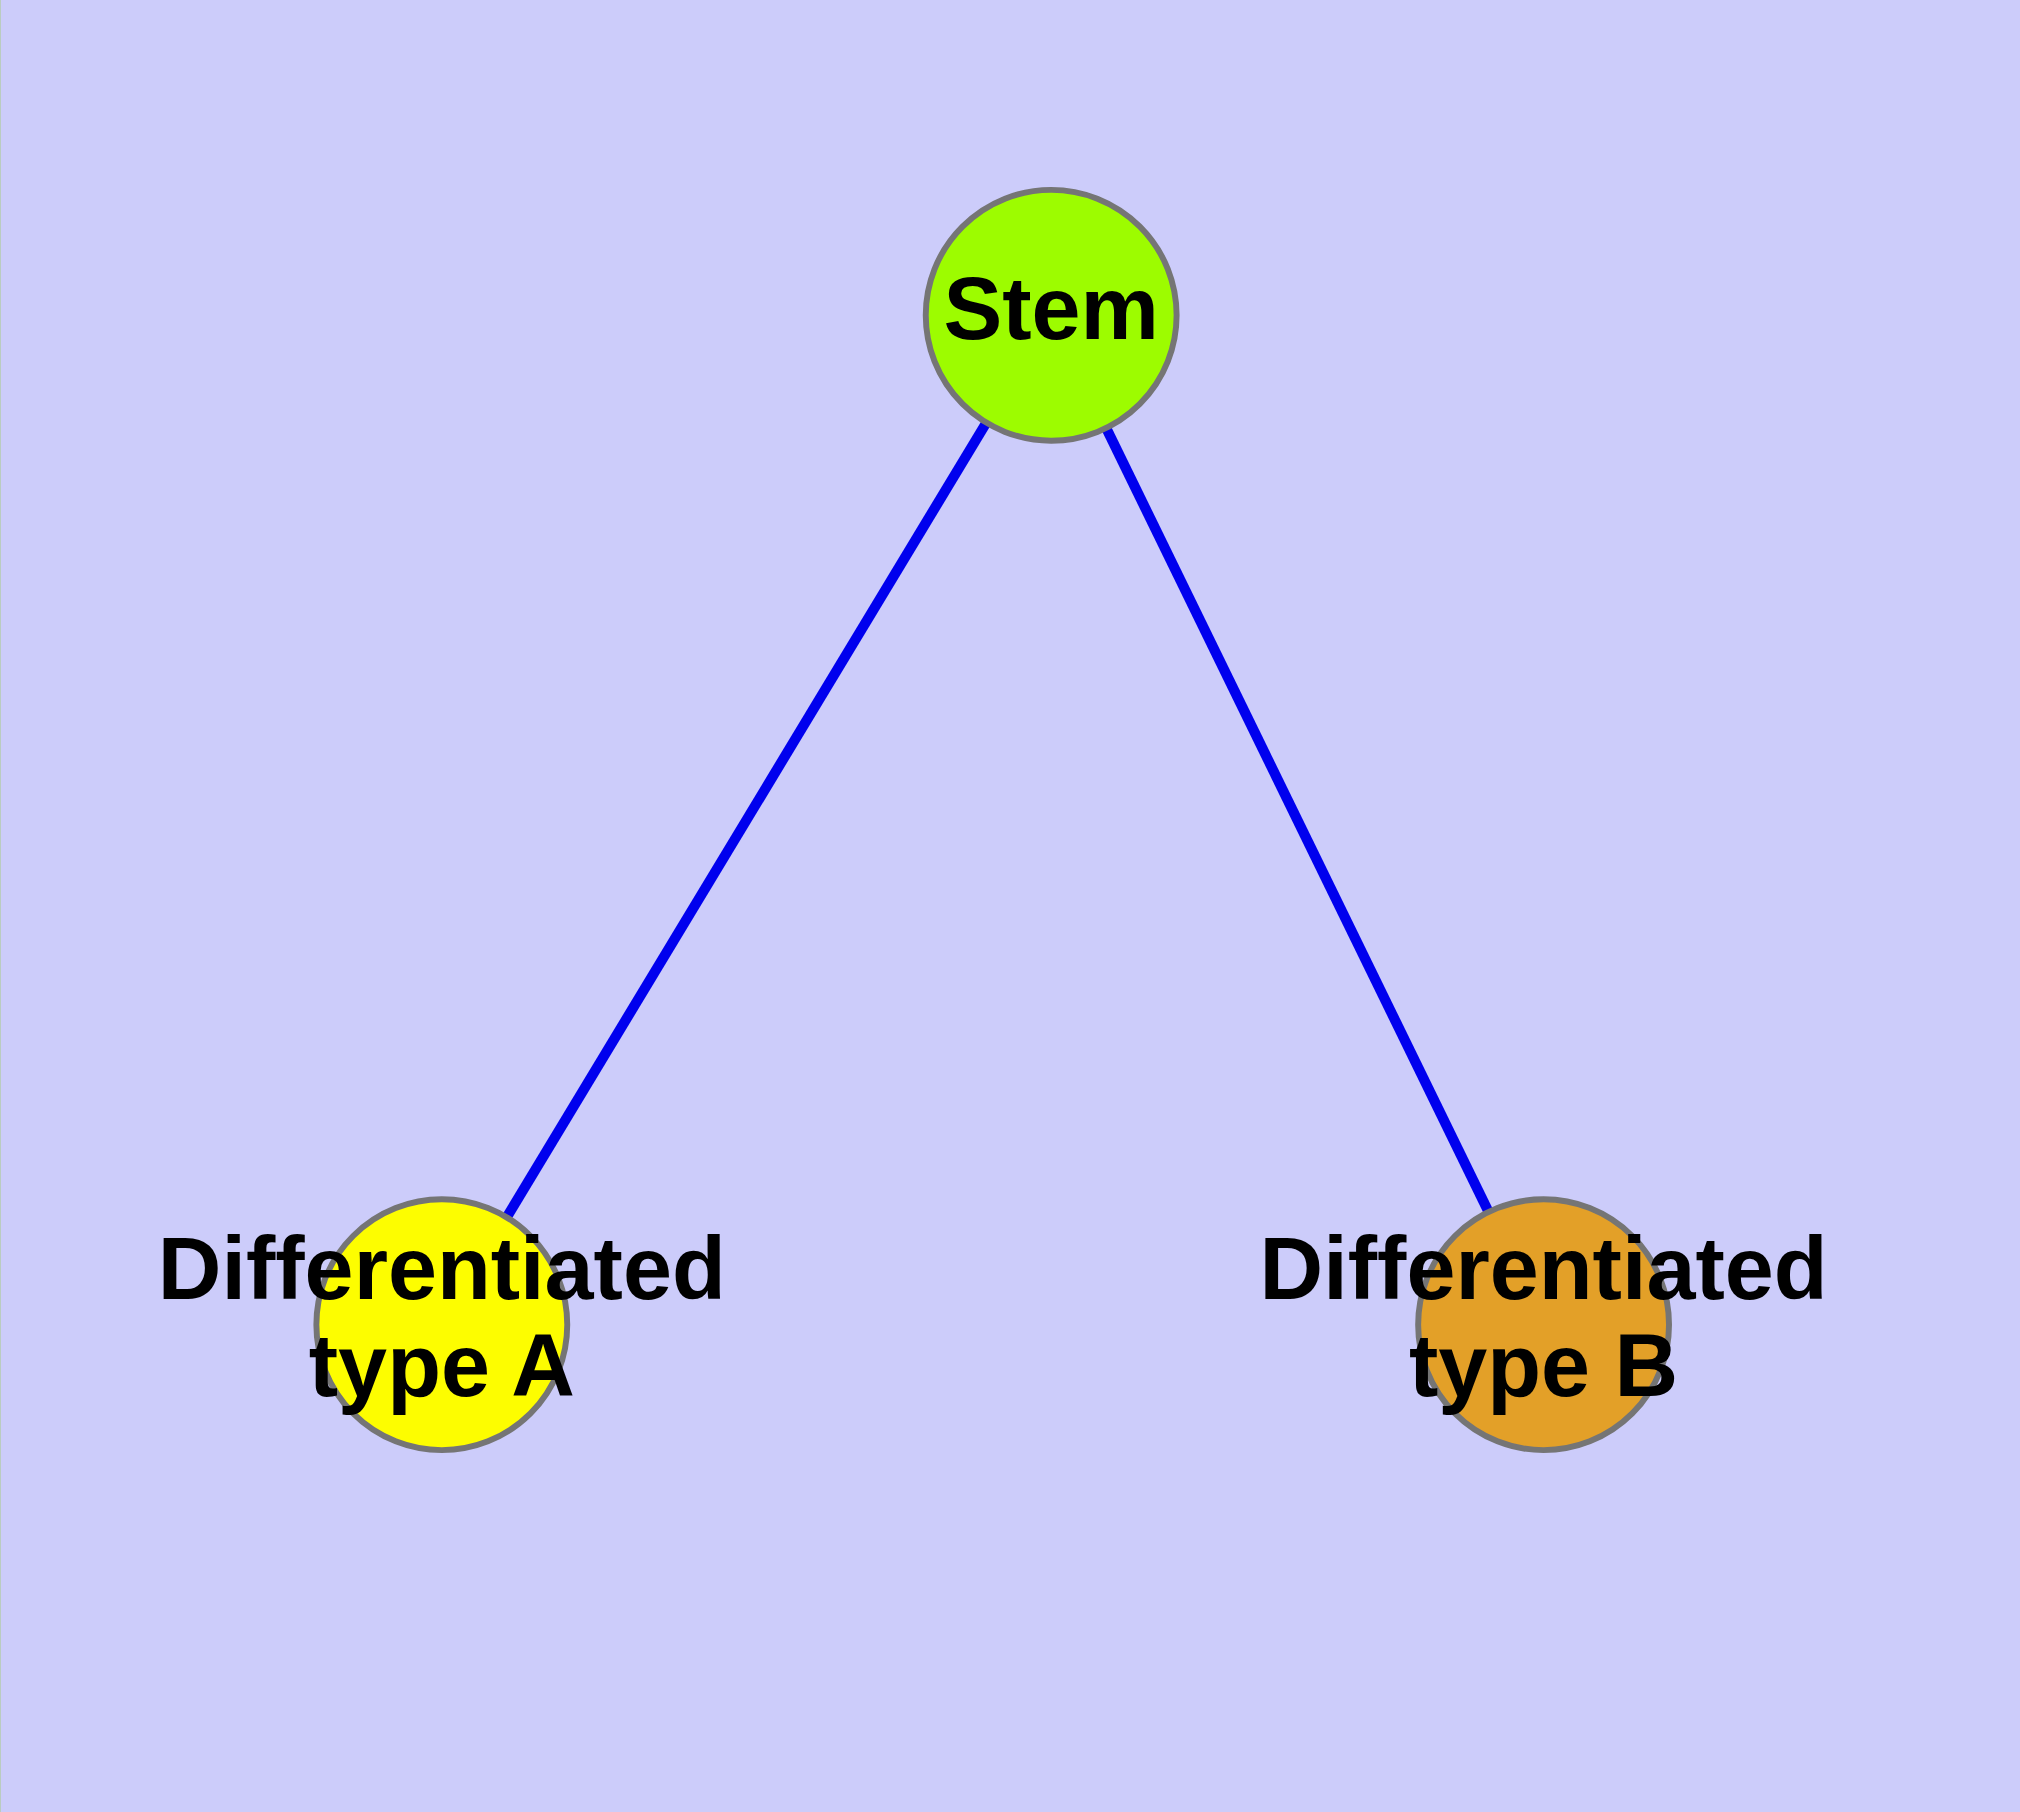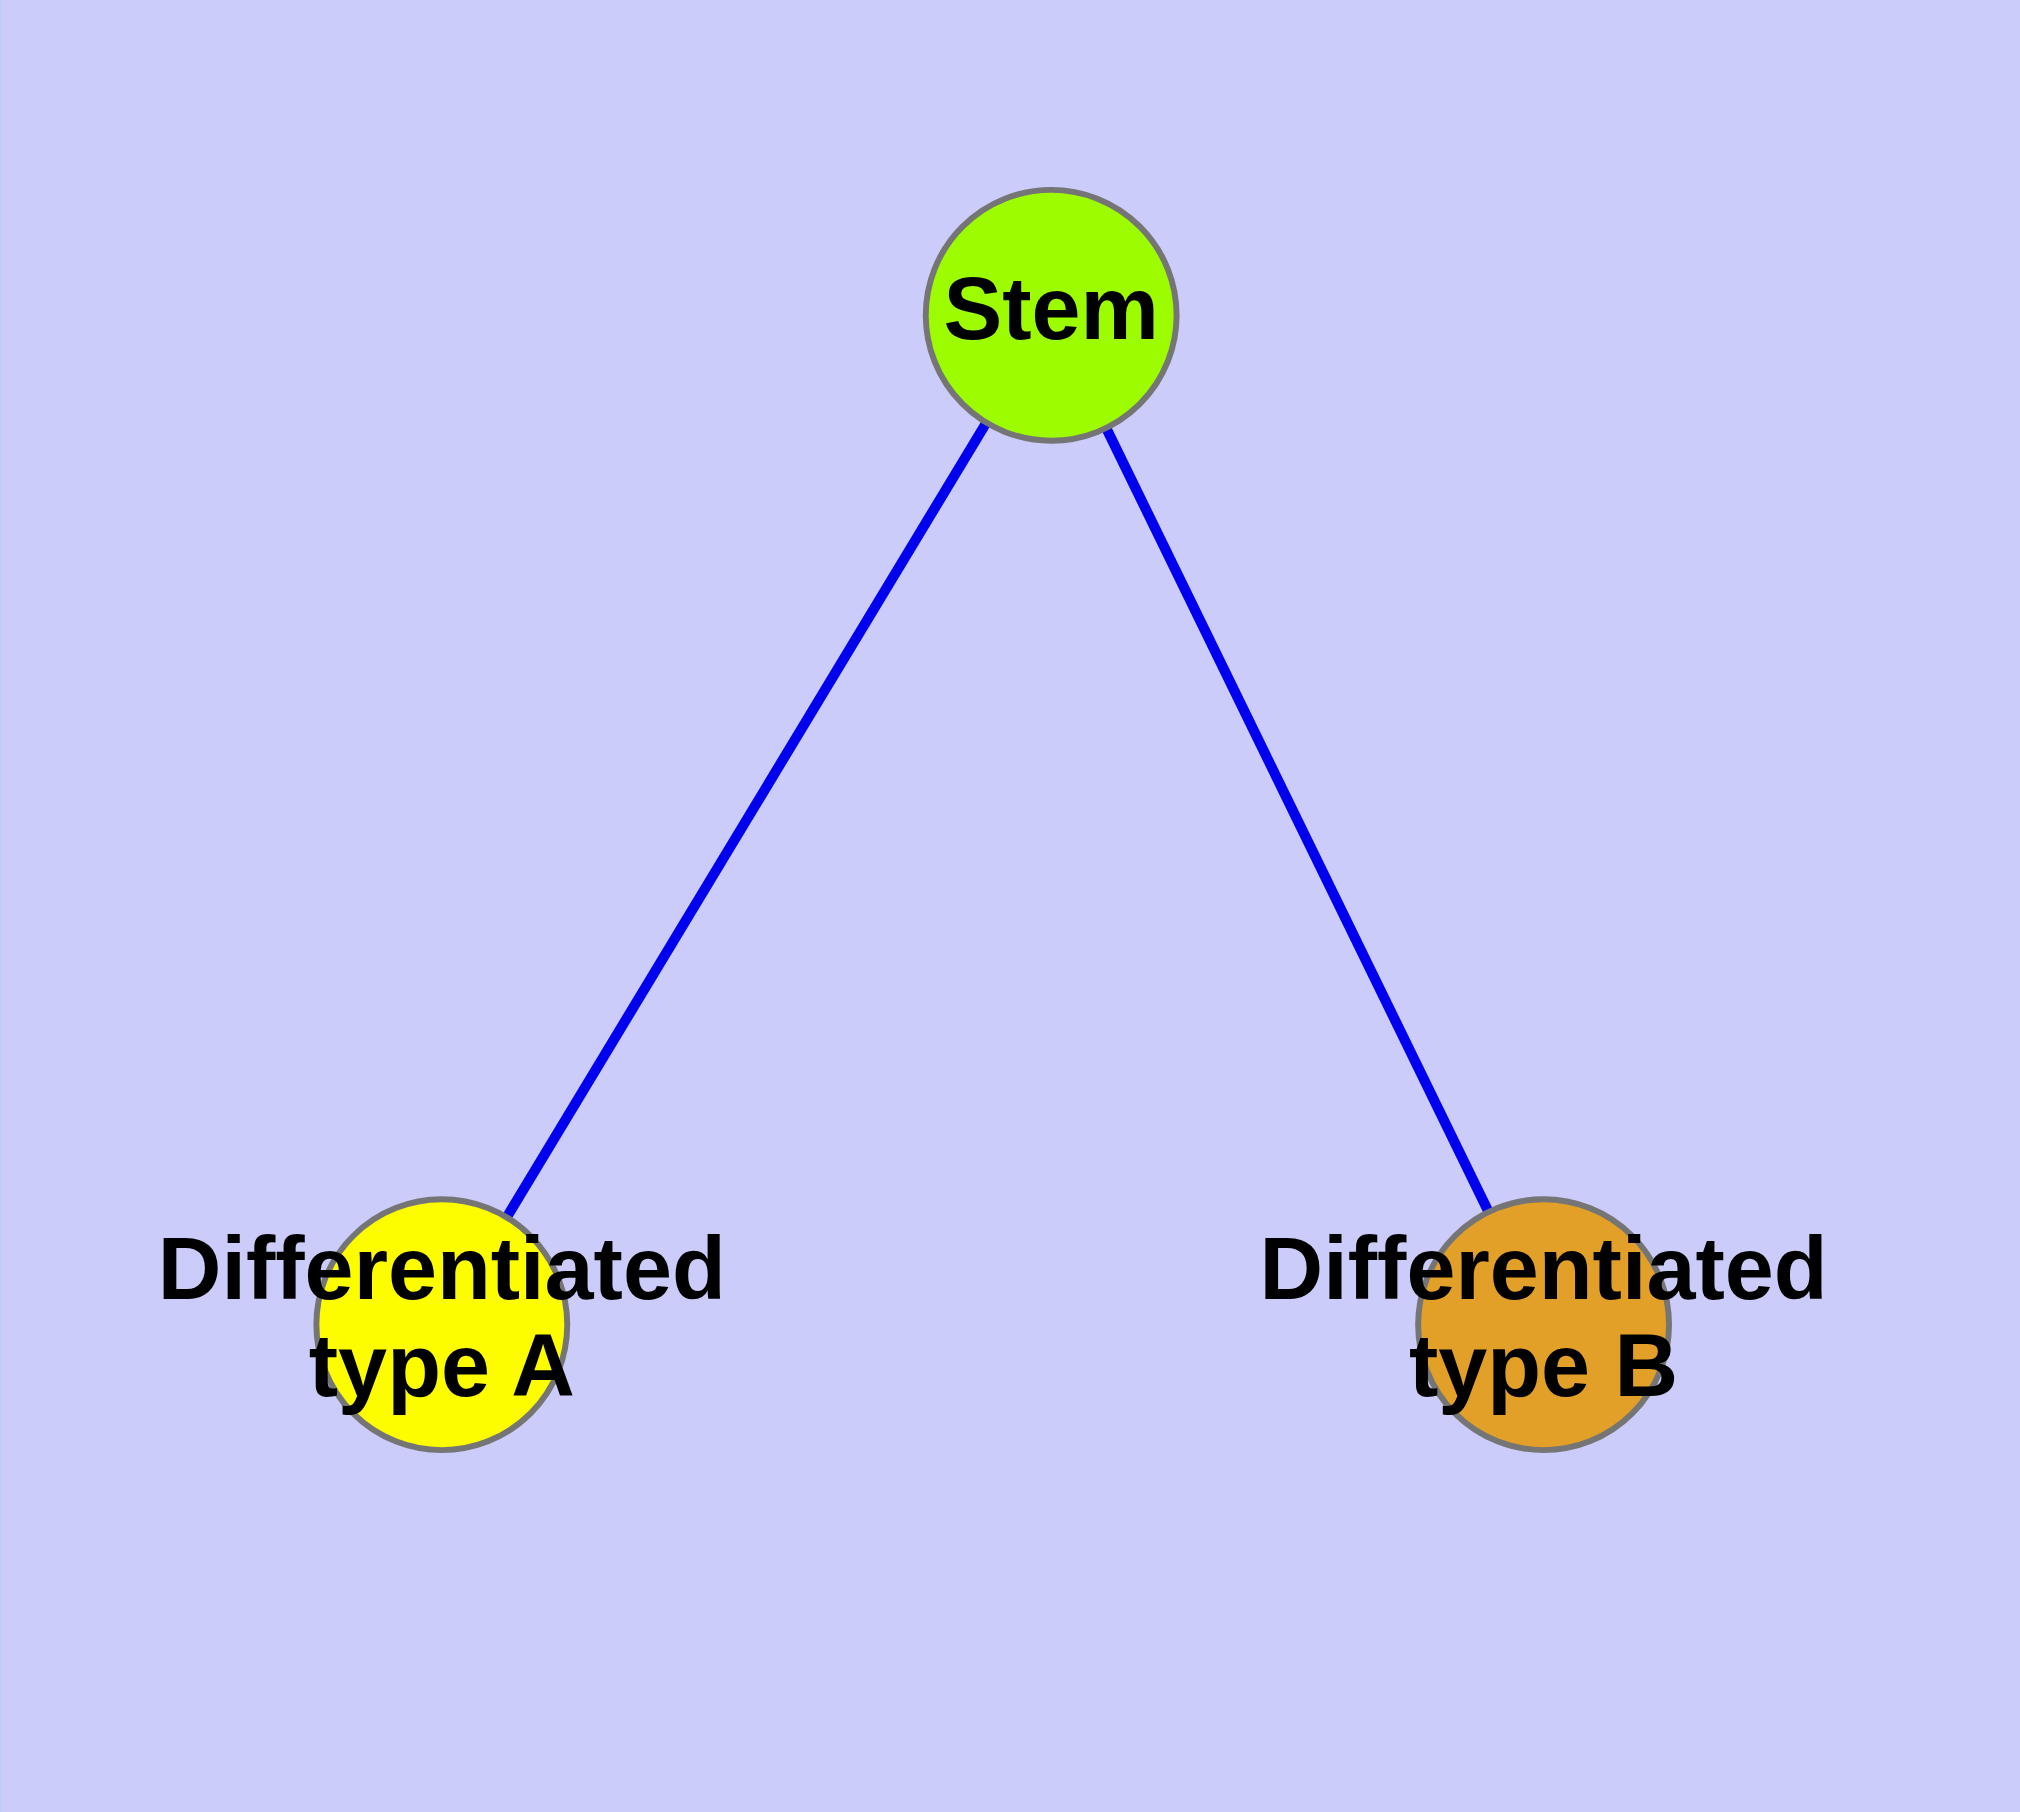--- a/index.html
+++ b/index.html
@@ -4,21 +4,21 @@
 <style>
   html, body {
     margin: 0;
     padding: 0;
     background: #ccccfa;
   }
   #canvas {
     position: relative;
     width: 2021px;
     height: 1812px;
-    background: #5eead4;
+    background: #84cc16;
     overflow: hidden;
     font-family: "Liberation Sans", sans-serif;
   }
   #graph-svg {
     position: absolute;
     top: 0;
     left: 0;
     width: 2021px;
     height: 1812px;
   }

